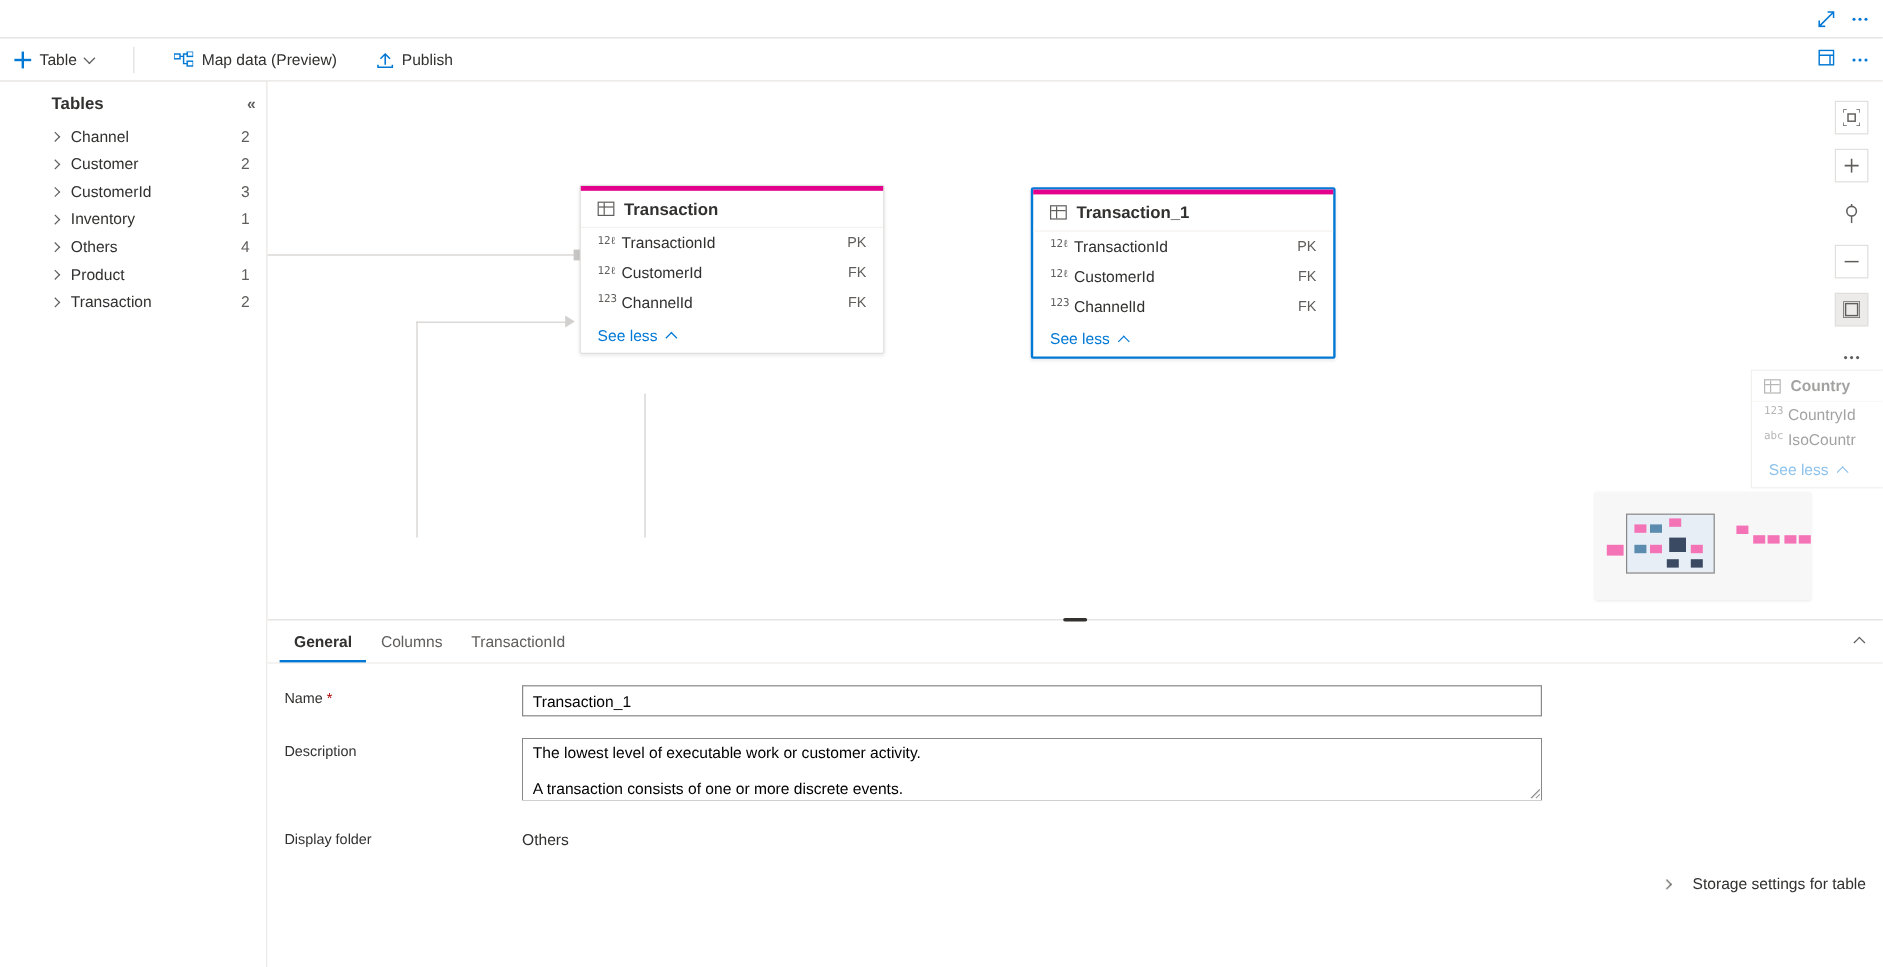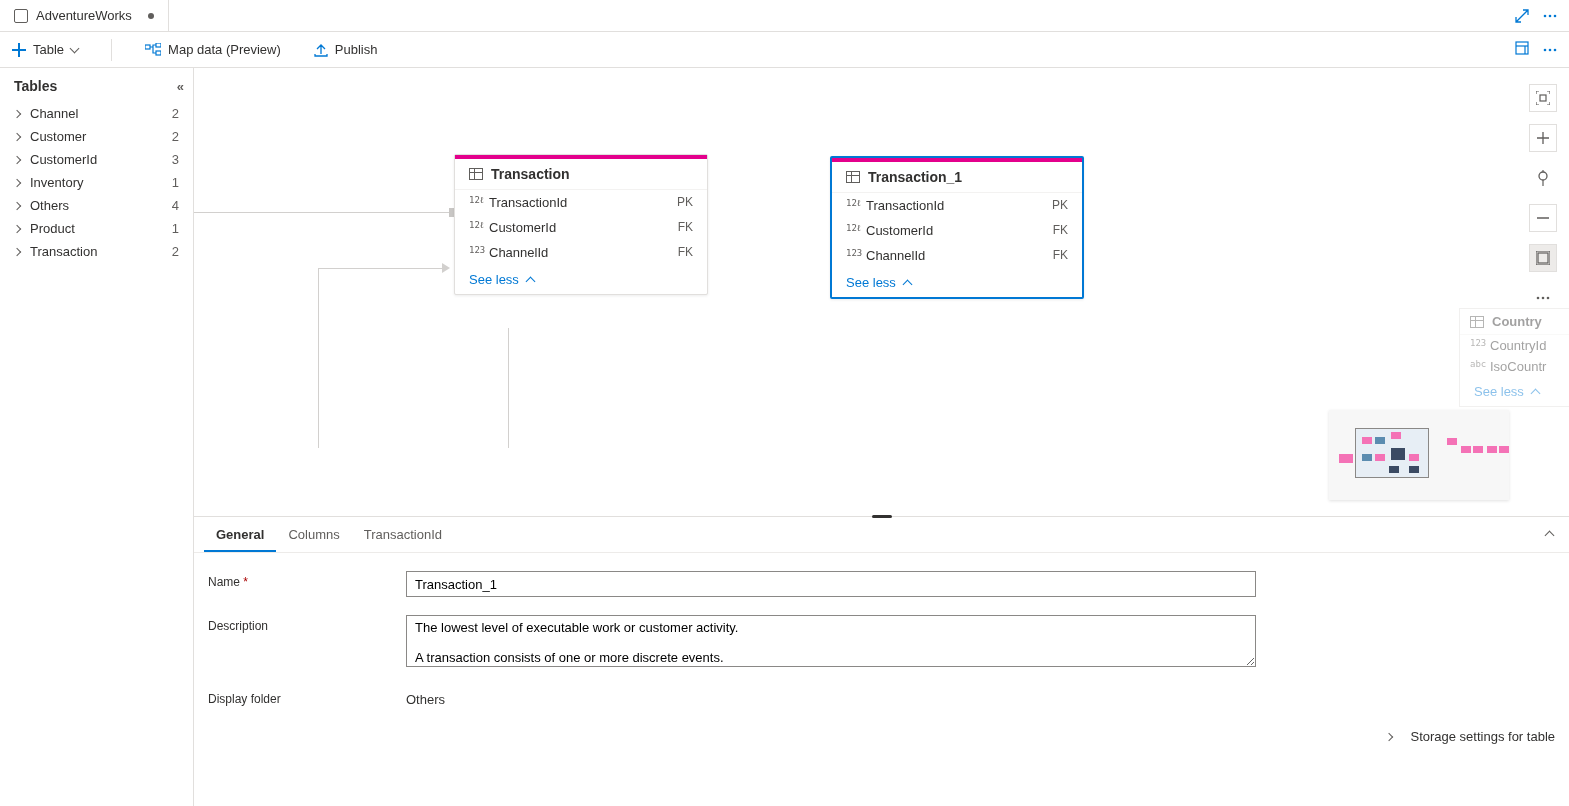--- a/index.html
+++ b/index.html
@@ -21,21 +21,21 @@
 .plus-icon::before { left: 6px; top: 0; width: 2px; height: 14px; }
 .plus-icon::after { top: 6px; left: 0; width: 14px; height: 2px; }
 .chev-down { border: solid #605e5c; border-width: 0 1.3px 1.3px 0; display: inline-block; padding: 3px; transform: rotate(45deg); margin-bottom: 2px; }
 .toolbar-sep { width: 1px; height: 22px; background: #e1dfdd; }
 .toolbar-right { margin-left: auto; display: flex; align-items: center; gap: 14px; }
 
 
 .main { display: flex; height: calc(100% - 68px); position: relative; }
 
 
-.sidebar { width: 194px; border-right: 1px solid #e1dfdd; display: flex; flex-direction: column; }
+.sidebar { width: 194px; border-right: 1px solid #e1dfdd; display: flex; flex-direction: column; margin-left: 29px; }
 .sidebar-head { display: flex; align-items: center; justify-content: space-between; padding: 10px 12px 6px 14px; }
 .sidebar-head h3 { font-size: 14px; font-weight: 600; }
 .collapse-icon { font-size: 13px; color: #605e5c; cursor: pointer; font-weight: bold; letter-spacing: -3px; }
 .filter-wrap { padding: 4px 10px 8px 10px; }
 .filter-input { width: 100%; height: 25px; border: 1px solid #8a8886; padding: 0 6px 0 24px; font-size: 13px; font-family: inherit; color: #605e5c; }
 .filter-wrap { position: relative; }
 .filter-icon { position: absolute; left: 17px; top: 10px; color: #0078d4; width: 12px; height: 10px; }
 .filter-icon svg { display: block; }
 .tree { list-style: none; padding: 2px 0; }
 .tree li { display: flex; align-items: center; padding: 4px 14px 4px 14px; font-size: 13px; cursor: pointer; }
@@ -88,25 +88,20 @@
 .req { color: #a80000; }
 .form-control { width: 850px; }
 .text-input { width: 100%; height: 26px; border: 1px solid #8a8886; padding: 0 8px; font-size: 13px; font-family: inherit; }
 .textarea { width: 100%; height: 52px; border: 1px solid #8a8886; padding: 4px 8px; font-size: 13px; font-family: inherit; resize: vertical; overflow-y: scroll; }
 .storage-row { display: flex; align-items: center; gap: 8px; margin-top: 22px; cursor: pointer; justify-content: flex-end; }
 </style>
 </head>
 <body>
 
 <div class="header-tabs">
-  <div class="tab">
-    <span class="tab-icon"></span>
-    <span>AdventureWorks</span>
-    <span class="dot-unsaved"></span>
-  </div>
   <div class="header-right">
     <span class="expand-icon">
       <svg width="14" height="14" viewBox="0 0 14 14">
           <path d="M1 13 L13 1 M8 1 H13 V6 M6 13 H1 V8" stroke="#0078d4" stroke-width="1.3" fill="none"></path>
         </svg>
     </span>
     <span class="ellipsis-icon">
       <svg width="14" height="4" viewBox="0 0 14 4">
           <circle cx="2" cy="2" r="1.3" fill="#0078d4"></circle>
           <circle cx="7" cy="2" r="1.3" fill="#0078d4"></circle>

